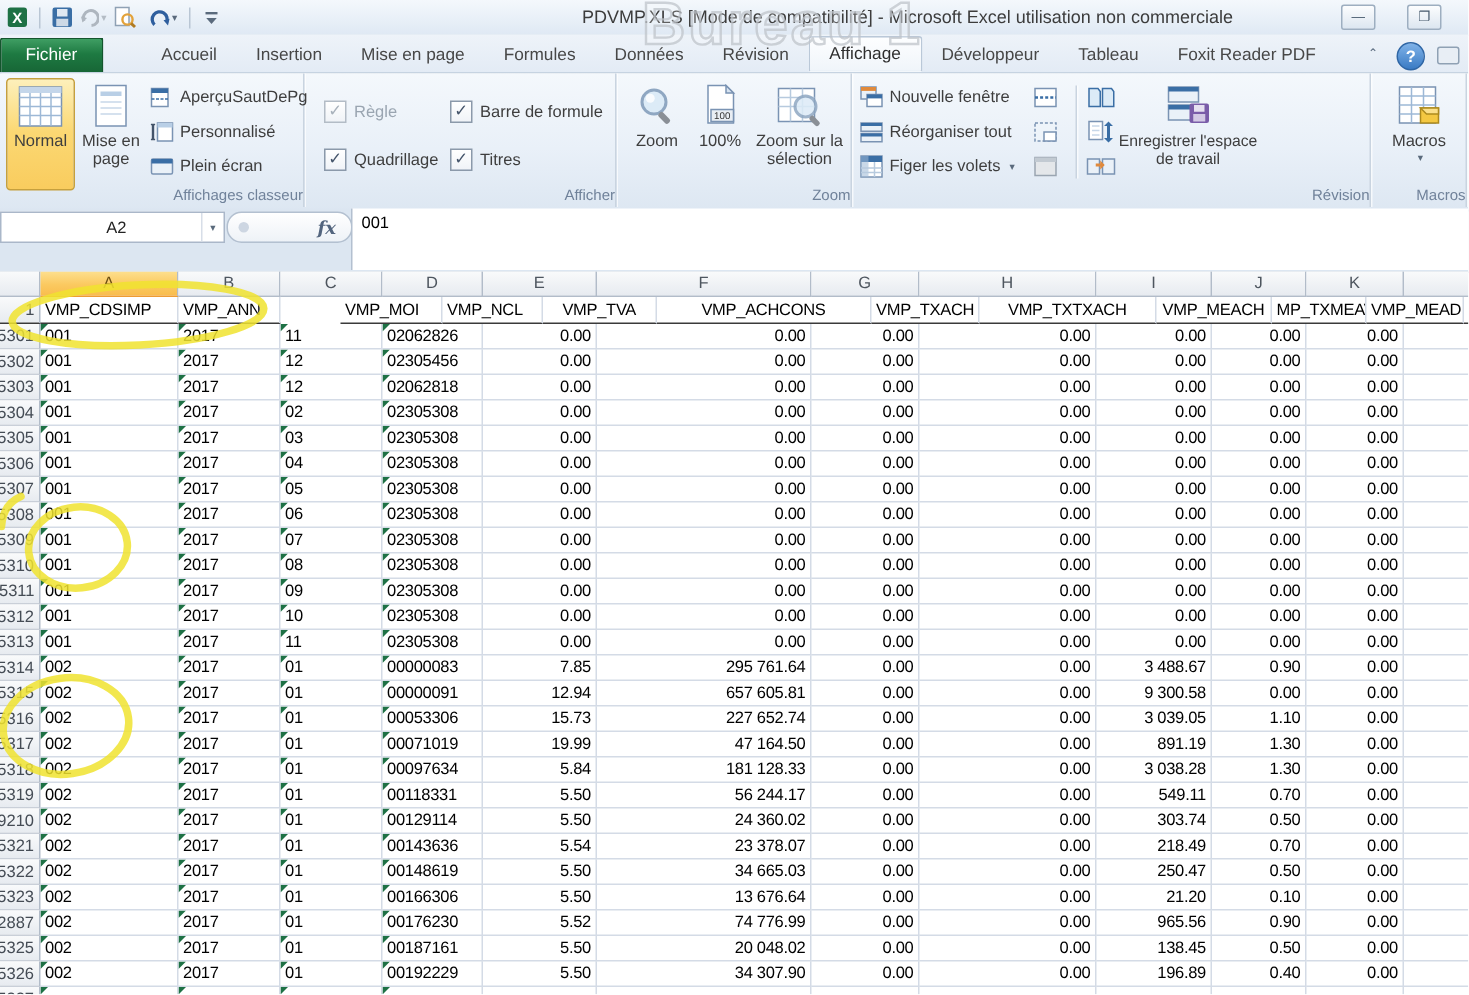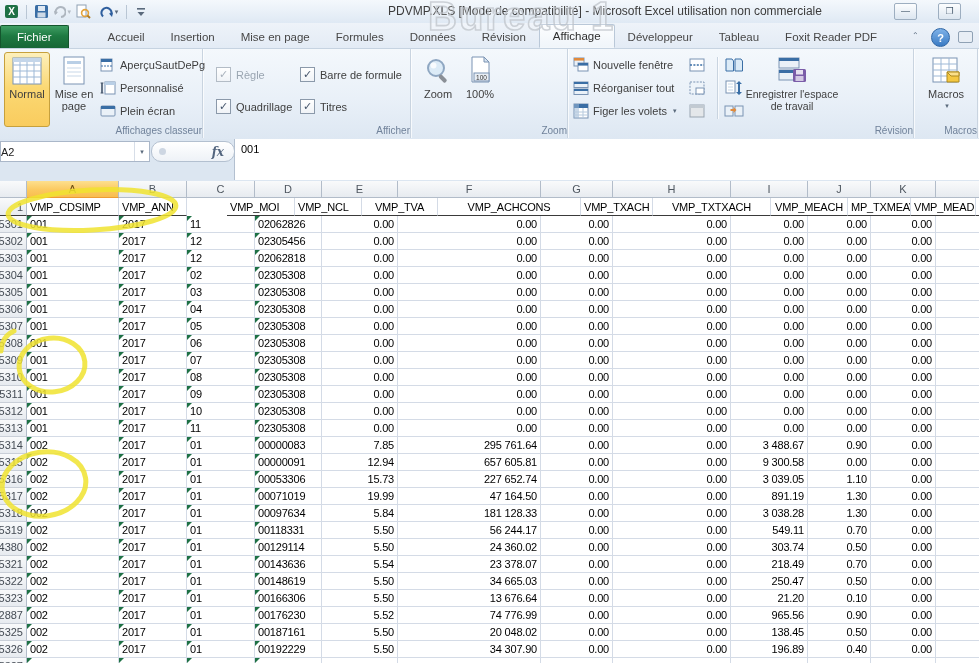--- a/index.html
+++ b/index.html
@@ -49,21 +49,21 @@
   .box{width:13px;height:13px;border:1px solid #8b99aa;background:linear-gradient(#fff,#f0f3f7);
     display:flex;align-items:center;justify-content:center;font-size:11px;color:#44546a;line-height:1;}
   .chk.disabled{color:#9aa5b1;}
   .chk.disabled .box{border-color:#b3bcc6;color:#a8b1bb;}
   .icon16{width:16px;height:16px;flex:none;}
   .vsep{position:absolute;width:1px;background:#c9d4e0;box-shadow:1px 0 0 rgba(255,255,255,.7);}
   
   #fbar{position:absolute;left:0;top:139px;width:979px;height:42px;background:#dce6f1;border-bottom:1px solid #a9b8c8;}
   #namebox{position:absolute;left:0px;top:2px;width:148px;height:19px;background:#fff;border:1px solid #aab7c9;
     display:flex;align-items:center;}
-  #namebox .nbtext{flex:1;text-align:left;color:#222;}
+  #namebox .nbtext{flex:1;text-align:center;color:#222;padding-left:20px;}
   #namebox .nbdrop{width:14px;height:100%;display:flex;align-items:center;justify-content:center;
     font-size:7px;color:#5a6a7c;border-left:1px solid #d7dee8;}
   #fxpill{position:absolute;left:151px;top:2px;width:82px;height:19px;background:linear-gradient(#fff,#eef2f7);
     border:1px solid #b3c0d0;border-radius:10px;display:flex;align-items:center;}
   #fxpill .dot{width:7px;height:7px;border-radius:50%;background:#cdd6e2;margin-left:7px;}
   #fxpill .fx{margin-left:auto;margin-right:10px;font-family:"DejaVu Serif",serif;font-style:italic;
     font-weight:bold;color:#53657e;font-size:12px;}
   #fcontent{position:absolute;left:234px;top:0;width:745px;height:41px;background:#fff;border-left:1px solid #b3c0d0;}
   #fcontent span{position:absolute;left:6px;top:4px;color:#000;}
   
@@ -252,20 +252,34 @@
       </div>
       <div class="btn-big" style="left:50px;width:38px;height:70px">
         <svg width="30" height="30">
             <path d="M7 1 h12 l5 5 v20 h-17 z" fill="#fff" stroke="#7a93b3"></path>
             <path d="M19 1 l5 5 h-5 z" fill="#d7e3f0" stroke="#7a93b3"></path>
             <rect x="9" y="17" width="15" height="8" fill="#e9eef4" stroke="#7a93b3"></rect>
             <text x="16.5" y="23.5" font-size="6.5" text-anchor="middle" fill="#333">100</text>
           </svg>
         <span class="blabel">100%</span>
       </div>
+      <div class="btn-big" style="left:91px;width:62px;height:70px">
+        <svg width="30" height="30">
+            <rect x="1" y="3" width="24" height="22" fill="#fff" stroke="#7a93b3"></rect>
+            <g stroke="#b7cade">
+              <line x1="1" y1="9" x2="25" y2="9"></line>
+              <line x1="1" y1="15" x2="25" y2="15"></line>
+              <line x1="9" y1="3" x2="9" y2="25"></line>
+              <line x1="17" y1="3" x2="17" y2="25"></line>
+            </g>
+            <circle cx="19" cy="15" r="7" fill="#dcebf7" opacity=".85" stroke="#8fa7c2" stroke-width="2"></circle>
+            <rect x="23.5" y="20.5" width="8" height="3.6" rx="1.5" transform="rotate(45 23.5 20.5)" fill="#8a8f96"></rect>
+          </svg>
+        <span class="blabel">Zoom sur la sélection</span>
+      </div>
       <div class="glabel">Zoom</div>
     </div>
 
     <div class="rgroup" style="left:567px;width:346px">
       <div class="btn-small" style="left:6px;top:8px">
         <svg class="icon16" viewBox="0 0 16 16">
             <rect x="1" y="1" width="10" height="8" fill="#eaf1f8" stroke="#7a93b3"></rect>
             <rect x="1" y="1" width="10" height="2.6" fill="#e08a3c"></rect>
             <rect x="5" y="6" width="10" height="8" fill="#fff" stroke="#7a93b3"></rect>
             <rect x="5" y="6" width="10" height="2.6" fill="#3a6ea5"></rect>
@@ -702,21 +716,21 @@
           <div class="gcell lh17 num" style="width: 76px; flex: 0 0 auto;">5.50</div>
           <div class="gcell lh17 num" style="width: 143px; flex: 0 0 auto;">56 244.17</div>
           <div class="gcell lh17 num" style="width: 72px; flex: 0 0 auto;">0.00</div>
           <div class="gcell lh17 num" style="width: 118px; flex: 0 0 auto;">0.00</div>
           <div class="gcell lh17 num" style="width: 77px; flex: 0 0 auto;">549.11</div>
           <div class="gcell lh17 num" style="width: 63px; flex: 0 0 auto;">0.70</div>
           <div class="gcell lh17 num" style="width: 65px; flex: 0 0 auto;">0.00</div>
           <div class="gcell lh17" style="width: 120px; flex: 0 0 auto;"></div>
         </div>
         <div class="grow" style="height: 17px;">
-          <div class="rowhdr lh17" style="width: 27px; flex: 0 0 auto;">4380</div>
+          <div class="rowhdr lh17" style="width: 27px; flex: 0 0 auto;">9210</div>
           <div class="gcell lh17 tri" style="width: 92px; flex: 0 0 auto;">002</div>
           <div class="gcell lh17 tri" style="width: 68px; flex: 0 0 auto;">2017</div>
           <div class="gcell lh17 tri" style="width: 68px; flex: 0 0 auto;">01</div>
           <div class="gcell lh17 tri" style="width: 67px; flex: 0 0 auto;">00129114</div>
           <div class="gcell lh17 num" style="width: 76px; flex: 0 0 auto;">5.50</div>
           <div class="gcell lh17 num" style="width: 143px; flex: 0 0 auto;">24 360.02</div>
           <div class="gcell lh17 num" style="width: 72px; flex: 0 0 auto;">0.00</div>
           <div class="gcell lh17 num" style="width: 118px; flex: 0 0 auto;">0.00</div>
           <div class="gcell lh17 num" style="width: 77px; flex: 0 0 auto;">303.74</div>
           <div class="gcell lh17 num" style="width: 63px; flex: 0 0 auto;">0.50</div>

